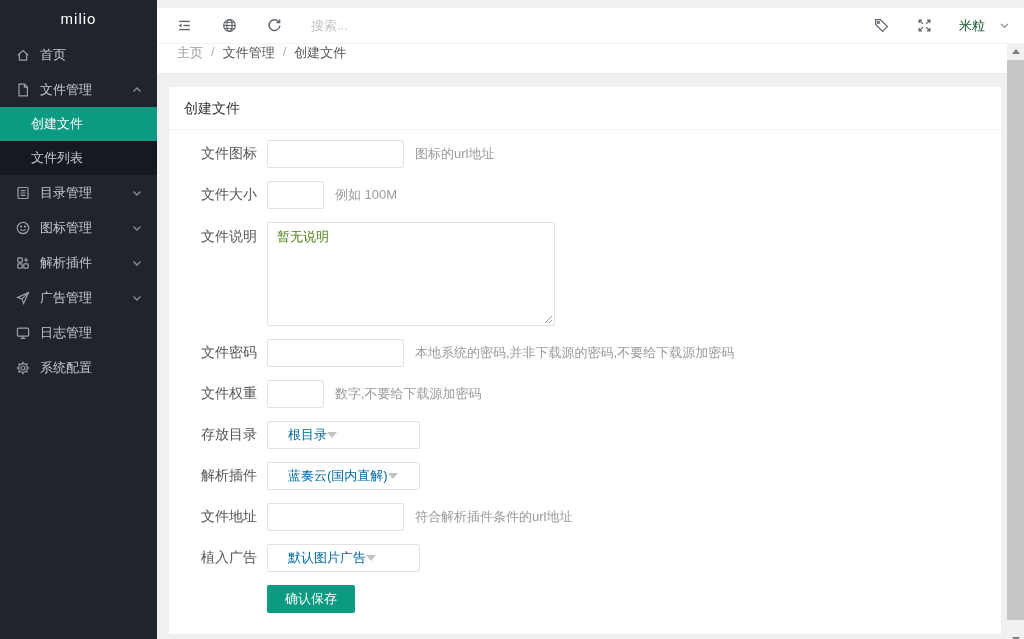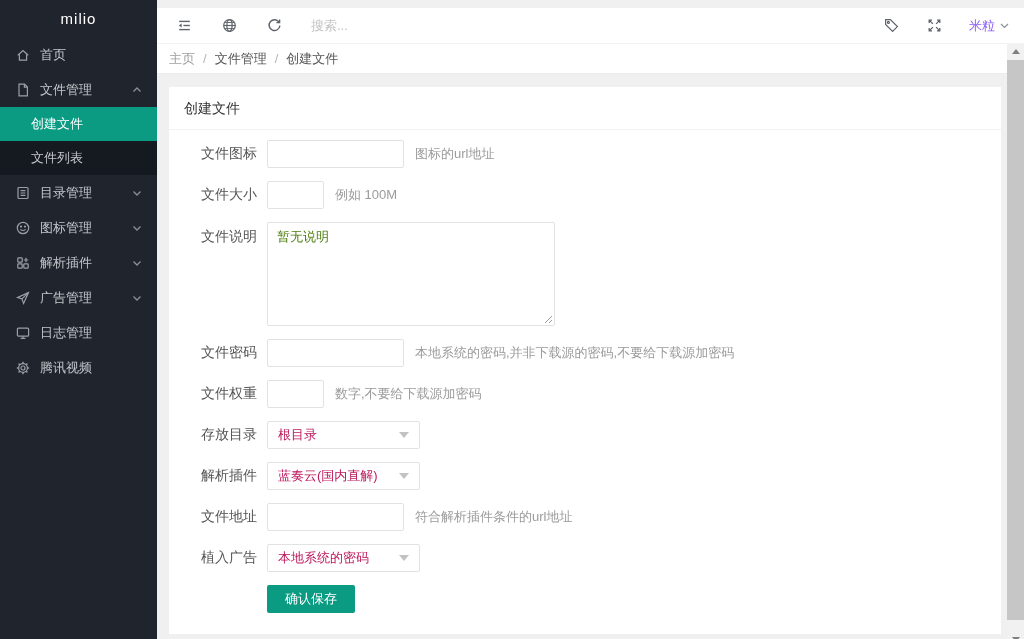--- a/index.html
+++ b/index.html
@@ -31,28 +31,28 @@
 
   .topbar {
     height:36px; background:#ffffff; border-bottom:1px solid #f2f2f2;
     display:flex; align-items:center; padding:0 14px 0 19px;
   }
   .tb-icon { width:17px; height:17px; color:#5f646b; margin-right:28px; cursor:pointer; flex:none; }
   .tb-search { border:none; outline:none; width:150px; font-size:13px; color:#666; background:transparent; font-family:inherit; }
   .tb-search::placeholder { color:#c2c2c2; }
   .tb-right { margin-left:auto; display:flex; align-items:center; }
   .tb-right .tb-icon { margin-right:0; margin-left:26px; }
-  .tb-user { display:flex; align-items:center; margin-left:26px; cursor:pointer; color:#8b5cf6; }
+  .tb-user { display:flex; align-items:center; margin-left:26px; cursor:pointer; color:#14532d;gap:10px; }
   .tb-user .uc { width:11px; height:11px; margin-left:4px; color:#8b9097; }
 
   
   .content { position:absolute; top:36px; left:0; right:0; bottom:0; background:#f0f0f0; }
   .breadcrumb {
     height:30px; background:#ffffff; border-bottom:1px solid #ededed;
-    display:flex; align-items:center; padding-left:12px; margin-right:17px; font-size:13px;
+    display:flex; align-items:flex-start; padding-left:20px; margin-right:17px; font-size:13px;
   }
   .bc-first { color:#9e9e9e; }
   .bc-sep { color:#b5b5b5; margin:0 8px; }
   .bc-item { color:#555555; }
 
   .card {
     background:#ffffff; margin:13px 23px 0 12px; height:547px; overflow:hidden;
   }
   .card-header {
     height:43px; line-height:43px; padding:0 15px; font-size:14px; color:#333;
@@ -75,22 +75,22 @@
   .hint { margin-left:11px; color:#9b9b9b; font-size:13px; }
   .ta-wrap { position:relative; width:288px; }
   .ctl-textarea {
     width:288px; height:104px; border:1px solid #e2e2e2; border-radius:2px;
     padding:5px 9px; font-size:13px; color:#4d7c0f; outline:none; resize:none;
     font-family:inherit; display:block;
   }
   .ta-grip { position:absolute; right:2px; bottom:2px; width:9px; height:9px; pointer-events:none; color:#9a9a9a; }
   .ctl-select {
     width:153px; height:28px; border:1px solid #e2e2e2; border-radius:2px;
-    display:flex; align-items:center; justify-content:space-between;
-    padding:0 10px; color:#be185d; cursor:pointer; background:#fff;
+    display:flex; align-items:center; 
+    padding:0 20px; color:#0369a1; cursor:pointer; background:#fff;
   }
   .sel-caret {
     width:0; height:0; border-left:5px solid transparent; border-right:5px solid transparent;
     border-top:6px solid #c2c2c2;
   }
   .btn-save {
     margin-left:98px; height:28px; padding:0 18px; background:#0a9b82; color:#ffffff;
     border:none; border-radius:2px; font-size:13px; cursor:pointer; font-family:inherit;
   }
 
@@ -227,21 +227,21 @@
               <path d="M8 12.6 V14.2"></path>
               <path d="M1.8 8 H3.4"></path>
               <path d="M12.6 8 H14.2"></path>
               <path d="M3.6 3.6 L4.7 4.7"></path>
               <path d="M11.3 11.3 L12.4 12.4"></path>
               <path d="M12.4 3.6 L11.3 4.7"></path>
               <path d="M4.7 11.3 L3.6 12.4"></path>
             </g>
           </svg>
       </span>
-      <span>腾讯视频</span>
+      <span>系统配置</span>
     </div>
   </nav>
 </aside>
 
 <div class="main">
 
   <header class="topbar">
     <span class="tb-icon">
       <svg viewBox="0 0 17 17" width="17" height="17" fill="none" stroke="currentColor" stroke-width="1.4">
           <path d="M3.2 4.4 H13.8"></path>
@@ -361,21 +361,21 @@
 
         <div class="form-row">
           <label class="form-label">文件地址</label>
           <input class="ctl-input w-reg" type="text" style="">
           <span class="hint">符合解析插件条件的url地址</span>
         </div>
 
         <div class="form-row">
           <label class="form-label">植入广告</label>
           <div class="ctl-select">
-            <span>本地系统的密码</span>
+            <span>默认图片广告</span>
             <span class="sel-caret"></span>
           </div>
         </div>
 
         <div class="form-row">
           <button class="btn-save">确认保存</button>
         </div>
 
       </div>
     </div>

